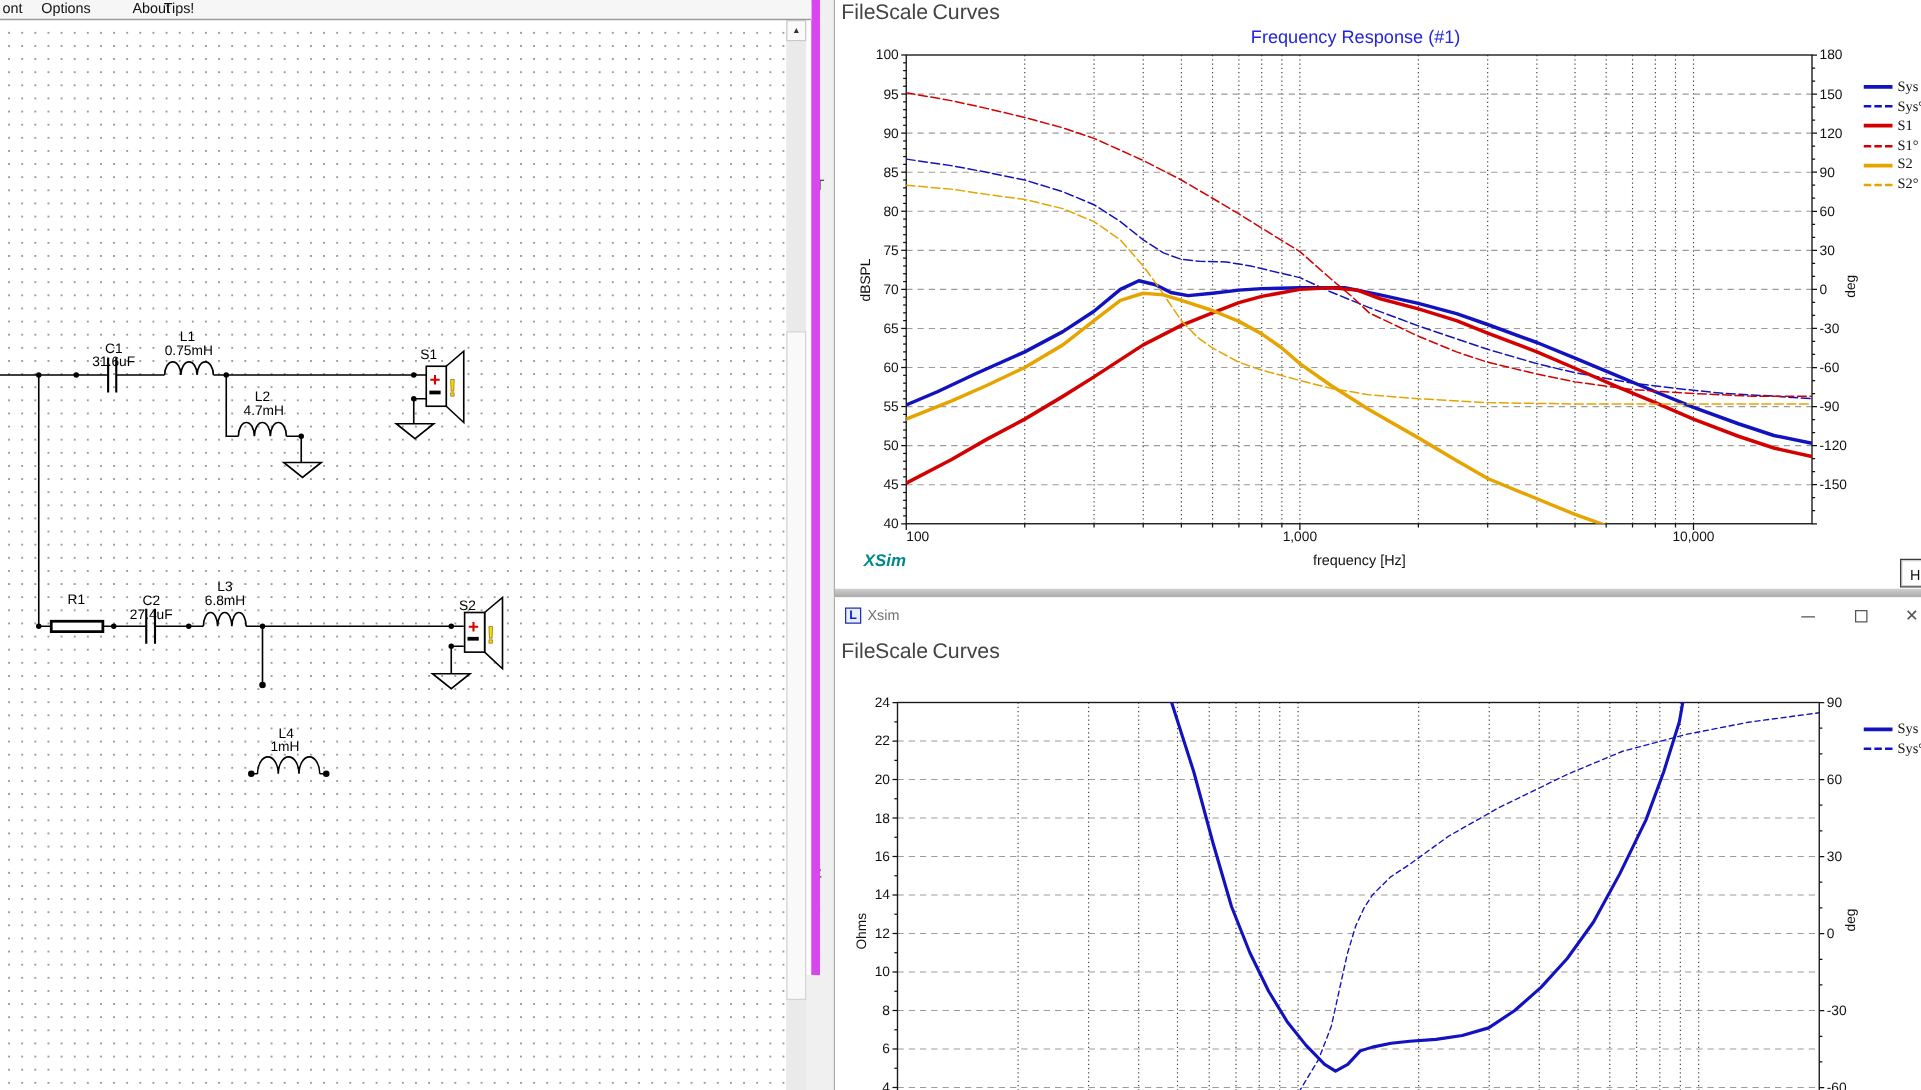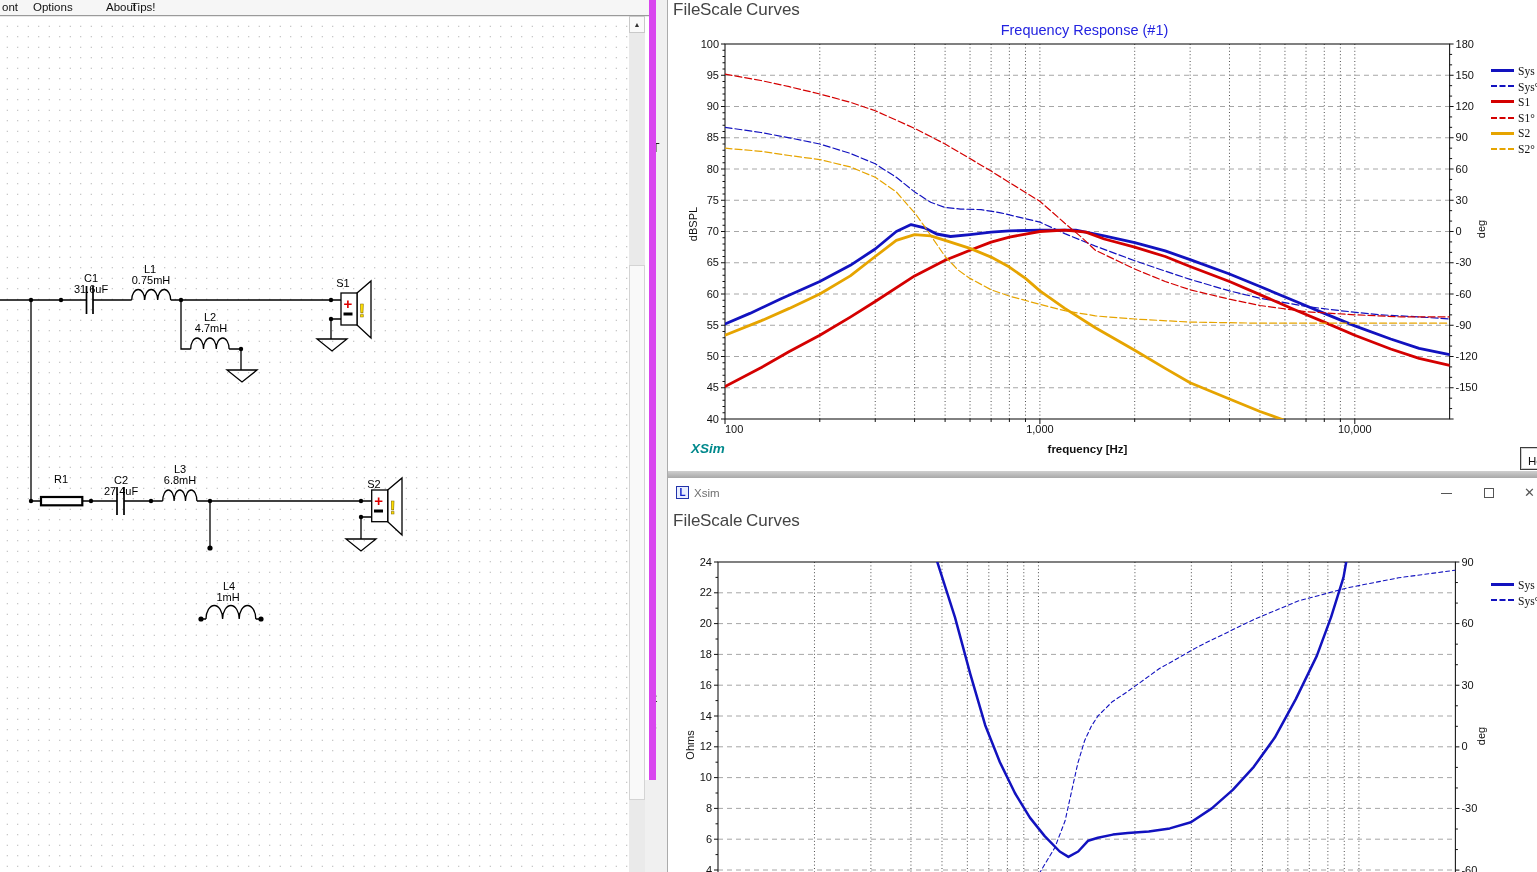--- a/index.html
+++ b/index.html
@@ -1,18 +1,18 @@
 <!DOCTYPE html>
 <html><head>
 <meta charset="utf-8">
 <style>
   html,body{margin:0;padding:0;}
   body{width:1537px;height:872px;overflow:hidden;position:relative;background:#f0f0f0;
        font-family:"Liberation Sans",sans-serif;-webkit-font-smoothing:antialiased;}
-  .abs{position:absolute;font-weight:bold;}
+  .abs{position:absolute;}
   
   .bgfrag{position:absolute;font-size:12px;color:#222;white-space:nowrap;}
   .bgfrag.link{text-decoration:underline;color:#333;}
   .bgfrag.gray{color:#8a8a8a;}
   
   #schem-win{position:absolute;left:0;top:0;width:649px;height:780px;background:#fff;
              border-right:7px solid #d946ef;}
   #schem-menubar{position:absolute;left:0;top:0;width:100%;height:15px;background:#f6f6f6;
                  border-bottom:1px solid #9a9a9a;box-shadow:0 1px 0 #e9e9e9;}
   #schem-menubar span{position:absolute;top:1px;font-size:11.5px;color:#111;cursor:default;}

